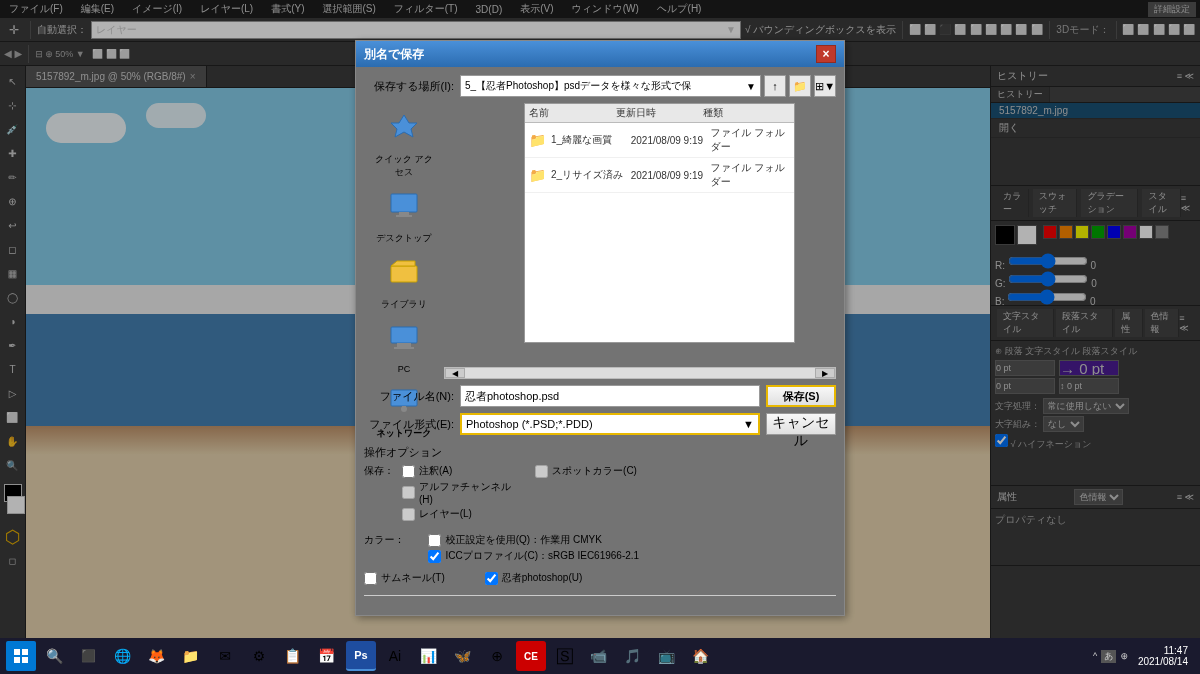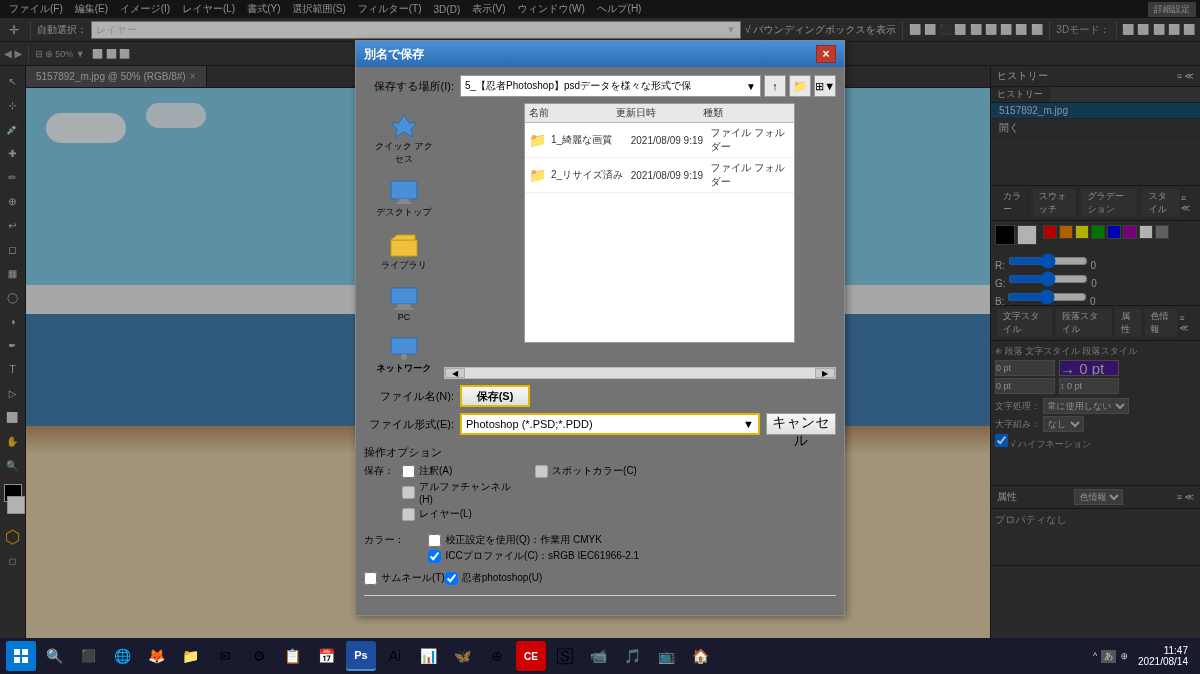--- a/index.html
+++ b/index.html
@@ -5,21 +5,21 @@
     * { box-sizing: border-box; margin: 0; padding: 0; }
     body { font-family: 'MS PGothic', 'Yu Gothic', sans-serif; font-size: 11px; background: #2b2b2b; overflow: hidden; width: 1200px; height: 674px; }
 
     
     .top-menubar {
       background: #1e1e1e;
       height: 18px;
       display: flex;
       align-items: center;
       padding: 0 4px;
-      gap: 2px;
+      gap: 8px;
       color: #ccc;
       font-size: 10px;
     }
     .top-menubar span { padding: 0 5px; cursor: pointer; }
 
     
     .toolbar {
       background: #3c3c3c;
       height: 24px;
       display: flex;
@@ -275,21 +275,21 @@
 
     .nav-item {
       display: flex;
       flex-direction: column;
       align-items: center;
       cursor: pointer;
       padding: 4px;
       width: 72px;
       border: 1px solid transparent;
       font-size: 10px;
-      gap: 0;
+      gap: 13px;
     }
 
     .nav-icon {
       width: 32px;
       height: 28px;
       display: flex;
       align-items: center;
       justify-content: center;
     }
 
@@ -824,20 +824,21 @@
       </div>
 
       <div style="margin-left:80px;height:12px;background:#e8e8e8;border:1px solid #bbb;display:flex;align-items:center;margin-bottom:6px;">
         <div style="width:20px;height:10px;background:#ccc;border:1px solid #aaa;cursor:pointer;font-size:8px;display:flex;align-items:center;justify-content:center;">◀</div>
         <div style="flex:1;height:10px;background:#ddd;"></div>
         <div style="width:20px;height:10px;background:#ccc;border:1px solid #aaa;cursor:pointer;font-size:8px;display:flex;align-items:center;justify-content:center;">▶</div>
       </div>
 
       <div class="filename-row">
         <span class="filename-label">ファイル名(N):</span>
+        <input class="filename-input" type="text" value="忍者photoshop.psd" style="">
         <button class="save-btn">保存(S)</button>
       </div>
 
       <div class="filetype-row">
         <span class="filetype-label">ファイル形式(E):</span>
         <div class="filetype-dropdown">
           <span>Photoshop (*.PSD;*.PDD)</span>
           <span>▼</span>
         </div>
         <button class="cancel-btn">キャンセル</button>
@@ -882,21 +883,21 @@
             </div>
             <div class="color-option-row">
               <input type="checkbox" id="col-icc" checked="" style="">
               <label for="col-icc">ICCプロファイル(C)：sRGB IEC61966-2.1</label>
             </div>
           </div>
         </div>
       </div>
 
       <div class="thumbnail-section">
-        <div style="display:flex;margin-top:4px;">
+        <div style="display:flex;gap:40px;margin-top:4px;">
           <div class="option-row">
             <input type="checkbox" id="thumb" style="">
             <label for="thumb">サムネール(T)</label>
           </div>
           <div class="option-row">
             <input type="checkbox" id="smallcaps" checked="" style="">
             <label for="smallcaps">忍者photoshop(U)</label>
           </div>
         </div>
       </div>

